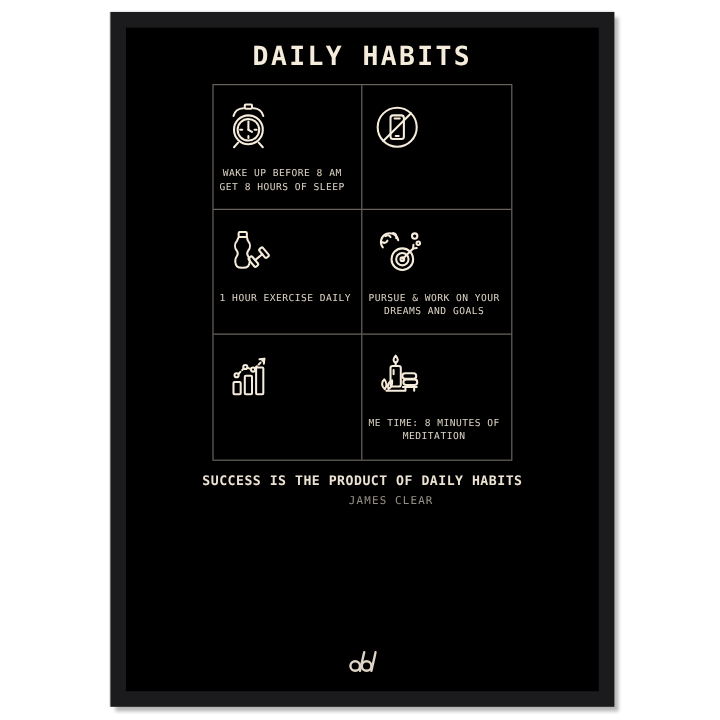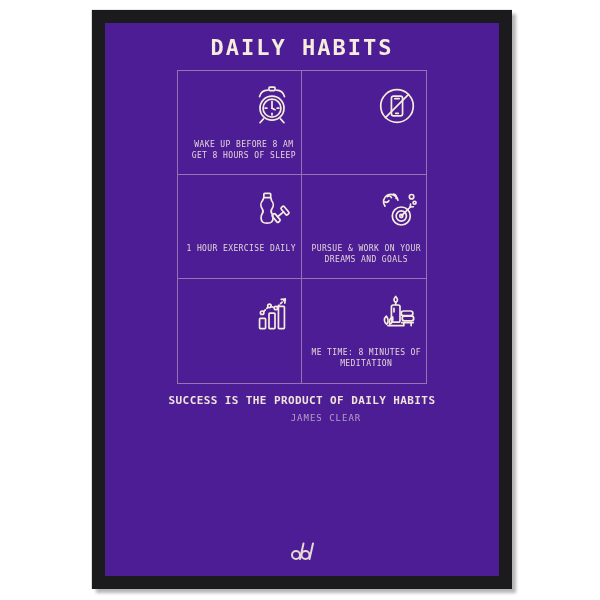--- a/index.html
+++ b/index.html
@@ -25,21 +25,21 @@
     height: 579px;
     box-sizing: border-box;
     background: #1b1b1d;
     padding: 13px;
     box-shadow: 4px 4px 3px #b6b6b6, -1px 0 0 #dedede, 0 -1px 0 #e7e7e7;
   }
   .poster {
     width: 100%;
     height: 100%;
     box-sizing: border-box;
-    background: #4c1d95;
+    background: #000000;
     display: flex;
     flex-direction: column;
     align-items: center;
   }
   .poster-title {
     margin-top: 12px;
     font-size: 22px;
     font-weight: bold;
     letter-spacing: 2px;
     color: #f6ecdc;
@@ -51,21 +51,21 @@
     display: grid;
     grid-template-columns: 1fr 1fr;
     grid-auto-rows: 104px;
     border: 1px solid rgba(247,237,221,0.42);
     box-sizing: content-box;
   }
   .habit-cell {
     box-sizing: border-box;
     display: flex;
     flex-direction: column;
-    align-items: flex-end;
+    align-items: flex-start;
     padding: 9px 5px 0 5px;
   }
   .habit-cell.b-r { border-right: 1px solid rgba(247,237,221,0.42); }
   .habit-cell.b-b { border-bottom: 1px solid rgba(247,237,221,0.42); }
   .icon-box {
     height: 52px;
     display: flex;
     align-items: center;
     justify-content: center;
   }

